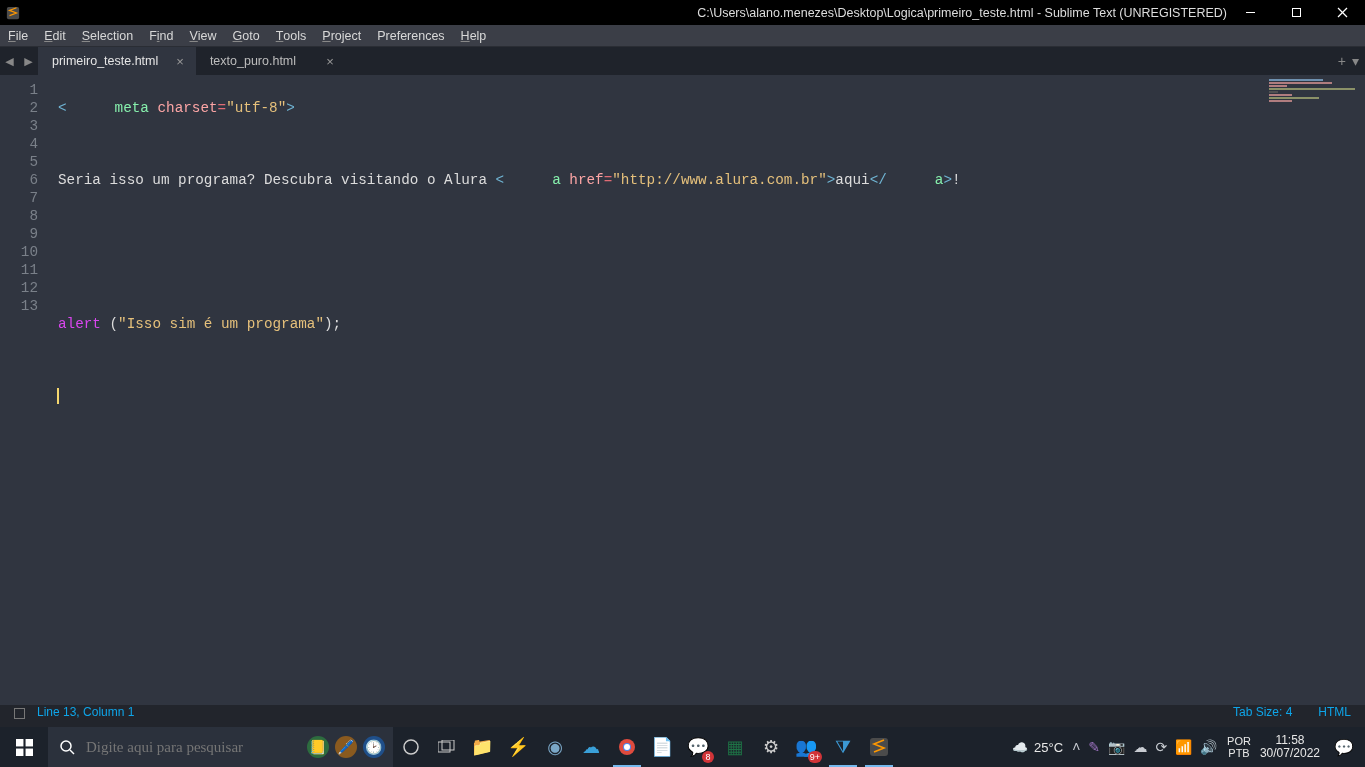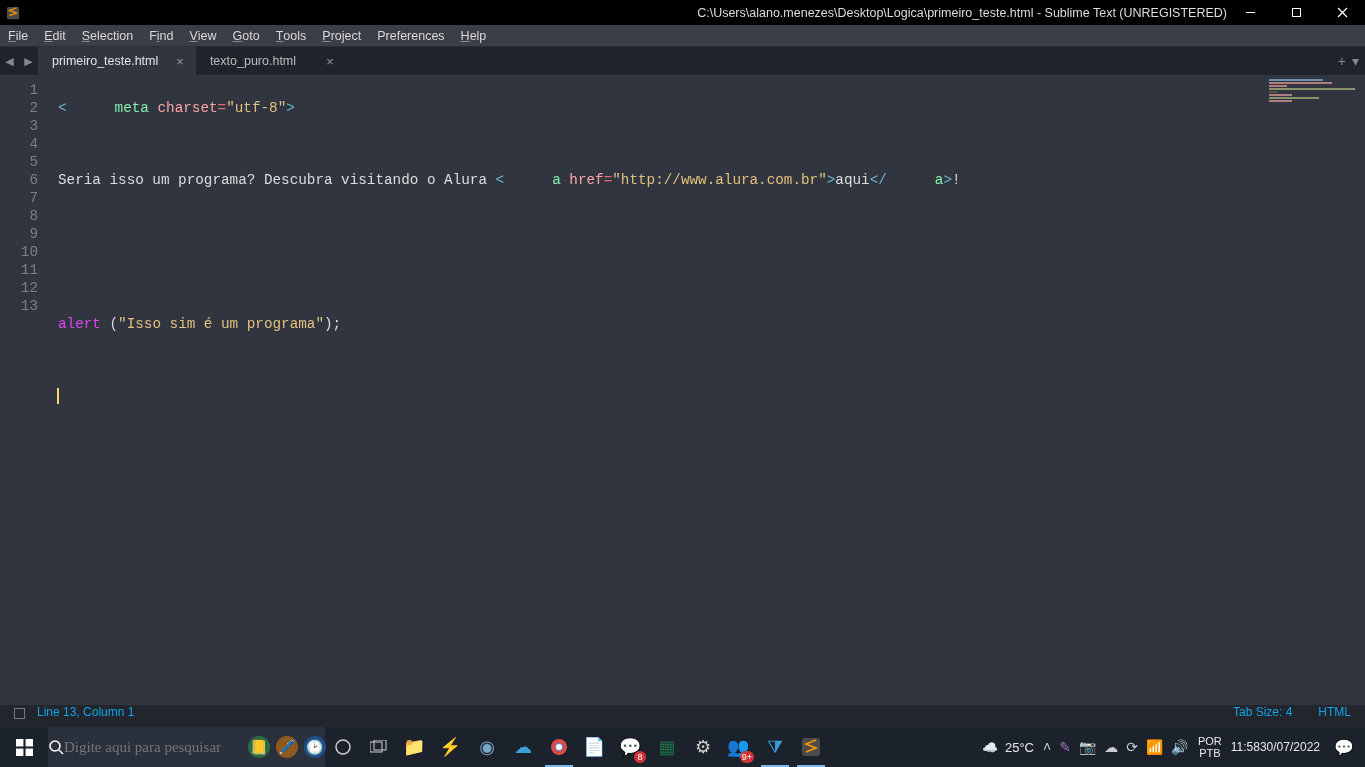--- a/index.html
+++ b/index.html
@@ -42,33 +42,33 @@
   .kw-script { color:#e06c75; }
   .cursor { display:inline-block; width:0; border-left: 2px solid #f5d76e; height:16px; vertical-align:middle; margin-left:-1px;}
   
   .statusbar { height:22px; background:#22252c; color:#0ea5e9; display:flex; align-items:flex-start; font-size:12px; padding: 0 14px; justify-content:space-between;}
   .statusbar .left { display:flex; align-items:center; gap:12px;}
   .statusbar .sq { width:11px;height:11px;border:1px solid #777; display:inline-block; position:relative; top:1px;}
   .statusbar .right { display:flex; gap:26px;}
   
   .taskbar { height:40px; background:#1c222b; display:flex; align-items:center; color:#fff; position:relative;}
   .taskbar .start { width:48px; height:100%; display:flex;align-items:center;justify-content:center; color:#fff;}
-  .searchbox { height:100%; width:277px; background:#2b313c; display:flex; align-items:center; color:#d9d9d9; font-size:15px;}
+  .searchbox { height:100%; width:345px; background:#2b313c; display:flex; align-items:center; color:#d9d9d9; font-size:15px;}
   .searchbox .search-icon { width:38px; display:flex;align-items:center;justify-content:center; color:#eee;}
   .searchbox input { flex:1; background:transparent; border:none; outline:none; color:#d9d9d9; font-size:15px; font-family:"Segoe UI";}
   .searchbox .sb-right-icons { display:flex; gap:6px; padding-right:8px;}
   .searchbox .sb-right-icons span{width:22px;height:22px;border-radius:50%;display:flex;align-items:center;justify-content:center;font-size:14px;}
   .taskbar .app-icons { display:flex; height:100%; align-items:center;}
   .taskbar .app-icons .ticon { width:36px; height:100%; display:flex; align-items:center;justify-content:center; font-size:18px; position:relative;}
   .taskbar .app-icons .ticon.active::after{content:"";position:absolute;left:4px;right:4px;bottom:0;height:2px;background:#76b9ed;}
   .taskbar .systray { margin-left:auto; display:flex; align-items:center; height:100%; gap:9px; padding-right:6px; font-size:12px; color:#e8e8e8;}
   .taskbar .systray .weather{display:flex;align-items:center;gap:6px;font-size:13px;}
   .taskbar .systray .tray-icons{display:flex;align-items:center;gap:8px;font-size:14px;color:#c8ccd2;}
   .taskbar .systray .lang{display:flex;flex-direction:column;align-items:center;line-height:12px;font-size:11px;}
-  .taskbar .systray .clock{display:flex;flex-direction:row;align-items:center;line-height:13px;font-size:12px;}
+  .taskbar .systray .clock{display:flex;flex-direction:column;align-items:center;line-height:13px;font-size:12px;}
   .taskbar .systray .notif{width:30px;display:flex;align-items:center;justify-content:center;font-size:16px;color:#c8ccd2;}
   .badge { position:absolute; bottom:4px; right:3px; background:#d13438; color:#fff; border-radius:8px; font-size:9px; min-width:12px; height:12px; line-height:12px; text-align:center; padding:0 2px;}
 </style>
 </head>
 <body>
 
 <div class="titlebar">
   <div class="app-icon">
     <svg viewBox="0 0 16 16">
         <rect x="1" y="1" width="14" height="14" rx="2" fill="#4b4b4b"></rect>

